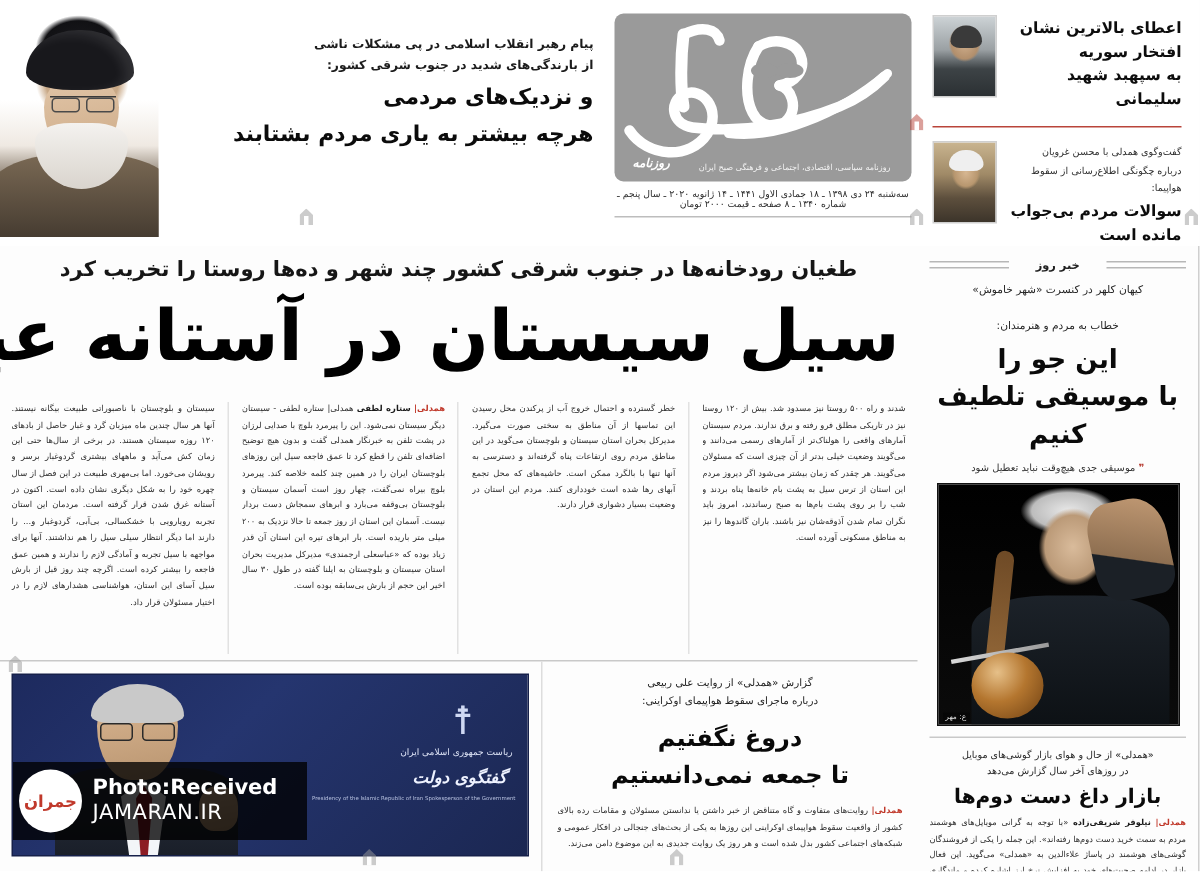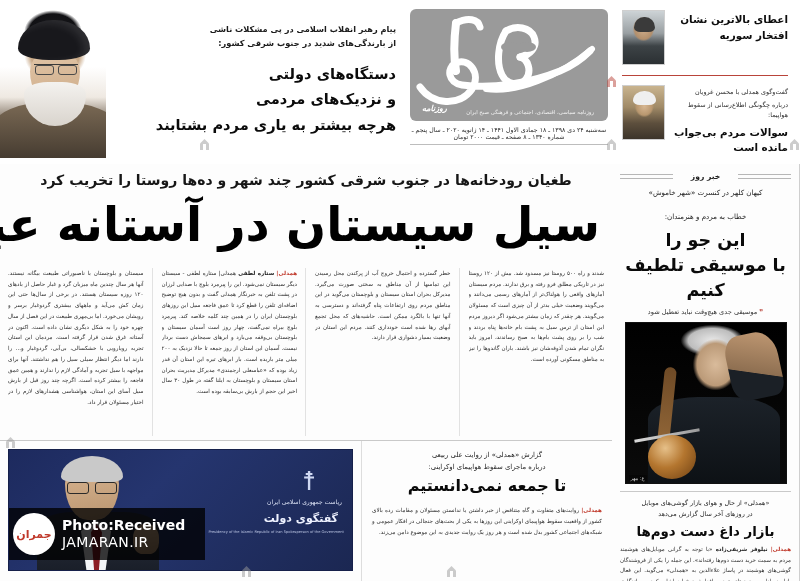--- a/index.html
+++ b/index.html
@@ -480,20 +480,21 @@
     color: #cfd8f2; font-size: 26px; line-height: 34px;
     text-align: center;
   }
   .blp-cap1 {
     position: absolute; top: 48px; right: 10px;
     font-size: 6px; color: #dfe5f7; direction: rtl;
   }
   .blp-cap2 {
     position: absolute; top: 62px; right: 14px;
     font-size: 11px; color: #eef2ff; direction: rtl; font-weight: 700;
+    font-style: italic;
     text-align: right;
   }
   .blp-cap3 {
     position: absolute; top: 80px; right: 8px;
     font-size: 3.6px; color: #b8c2e0; direction: ltr; text-align: right;
     line-height: 1.5;
   }
   .blp-person {
     position: absolute;
     bottom: 0; left: 28px;
@@ -608,21 +609,20 @@
         <div class="lp-robe"></div>
         <div class="lp-collar"></div>
         <div class="lp-face"></div>
         <div class="lp-turban"></div>
         <div class="lp-glasses"></div>
         <div class="lp-beard"></div>
       </div>
       <div class="leader-quote">
         <div class="lq-kicker">پیام رهبر انقلاب اسلامی در پی مشکلات ناشی</div>
         <div class="lq-kicker">از بارندگی‌های شدید در جنوب شرقی کشور:</div>
-        <div class="lq-main">دستگاه‌های دولتی</div>
         <div class="lq-main" style="margin-top:2px">و نزدیک‌های مردمی</div>
         <div class="lq-main" style="margin-top:2px">هرچه بیشتر به یاری مردم بشتابند</div>
       </div>
     </div>
 
     <div class="masthead">
       <div class="mast-plate">
         <svg class="mast-logo" viewBox="0 0 198 112">
           <path d="M10 78 C22 96, 50 98, 62 80 C72 64, 58 48, 46 54 C36 59, 38 74, 52 76 C84 80, 120 74, 150 62 C162 57, 172 50, 180 42" fill="none" stroke="#ffffff" stroke-width="7" stroke-linecap="round"></path>
           <path d="M182 40 C170 50, 150 64, 128 72 C110 79, 92 82, 76 80" fill="none" stroke="#ffffff" stroke-width="6" stroke-linecap="round"></path>
@@ -638,20 +638,21 @@
       </div>
       <div class="mast-dateline">سه‌شنبه ۲۴ دی ۱۳۹۸ ـ ۱۸ جمادی الاول ۱۴۴۱ ـ ۱۴ ژانویه ۲۰۲۰ ـ سال پنجم ـ شماره ۱۳۴۰ ـ ۸ صفحه ـ قیمت ۲۰۰۰ تومان</div>
     </div>
 
     <div class="topright">
 
       <div class="tr-item">
         <div class="tr-thumb a"></div>
         <div class="tr-text">
           <div class="tr-head">اعطای بالاترین نشان افتخار سوریه</div>
+          <div class="tr-head">به سپهبد شهید سلیمانی</div>
         </div>
       </div>
 
       <div class="tr-item">
         <div class="tr-thumb b"></div>
         <div class="tr-text">
           <div class="tr-kicker">گفت‌وگوی همدلی با محسن غرویان</div>
           <div class="tr-kicker" style="margin-top:-2px">درباره چگونگی اطلاع‌رسانی از سقوط هواپیما:</div>
           <div class="tr-head">سوالات مردم بی‌جواب مانده است</div>
         </div>
@@ -714,20 +715,21 @@
       <span class="byline-name">نیلوفر شریفی‌زاده</span>
       <span>«با توجه به گرانی موبایل‌های هوشمند مردم به سمت خرید دست دوم‌ها رفته‌اند». این جمله را یکی از فروشندگان گوشی‌های هوشمند در پاساژ علاءالدین به «همدلی» می‌گوید. این فعال بازار در ادامه صحبت‌های خود به افزایش نرخ ارز اشاره کرده و ماندگاری بسیاری از دست‌اندرکاران این بازار کاهش قدرت خرید مردم را یکی از موانع اصلی در رونق فروش این کالای دیجیتالی عنوان می‌کند.</span>
     </div>
   </div>
 
   <div class="bottomleft">
 
     <div class="bl-text">
       <div class="bl-kicker">گزارش «همدلی» از روایت علی ربیعی</div>
       <div class="bl-kicker" style="margin-top:0">درباره ماجرای سقوط هواپیمای اوکراینی:</div>
+      <div class="bl-head">دروغ نگفتیم</div>
       <div class="bl-head" style="margin-top:1px">تا جمعه نمی‌دانستیم</div>
       <div class="bl-body">
         <span class="byline">همدلی|</span>
         <span>روایت‌های متفاوت و گاه متناقض از خبر داشتن یا ندانستن مسئولان و مقامات رده بالای کشور از واقعیت سقوط هواپیمای اوکراینی این روزها به یکی از بحث‌های جنجالی در افکار عمومی و شبکه‌های اجتماعی کشور بدل شده است و هر روز یک روایت جدیدی به این موضوع دامن می‌زند.</span>
       </div>
     </div>
 
     <div class="bl-photo">
       <div class="blp-emblem">☨</div>
       <div class="blp-cap1">ریاست جمهوری اسلامی ایران</div>

